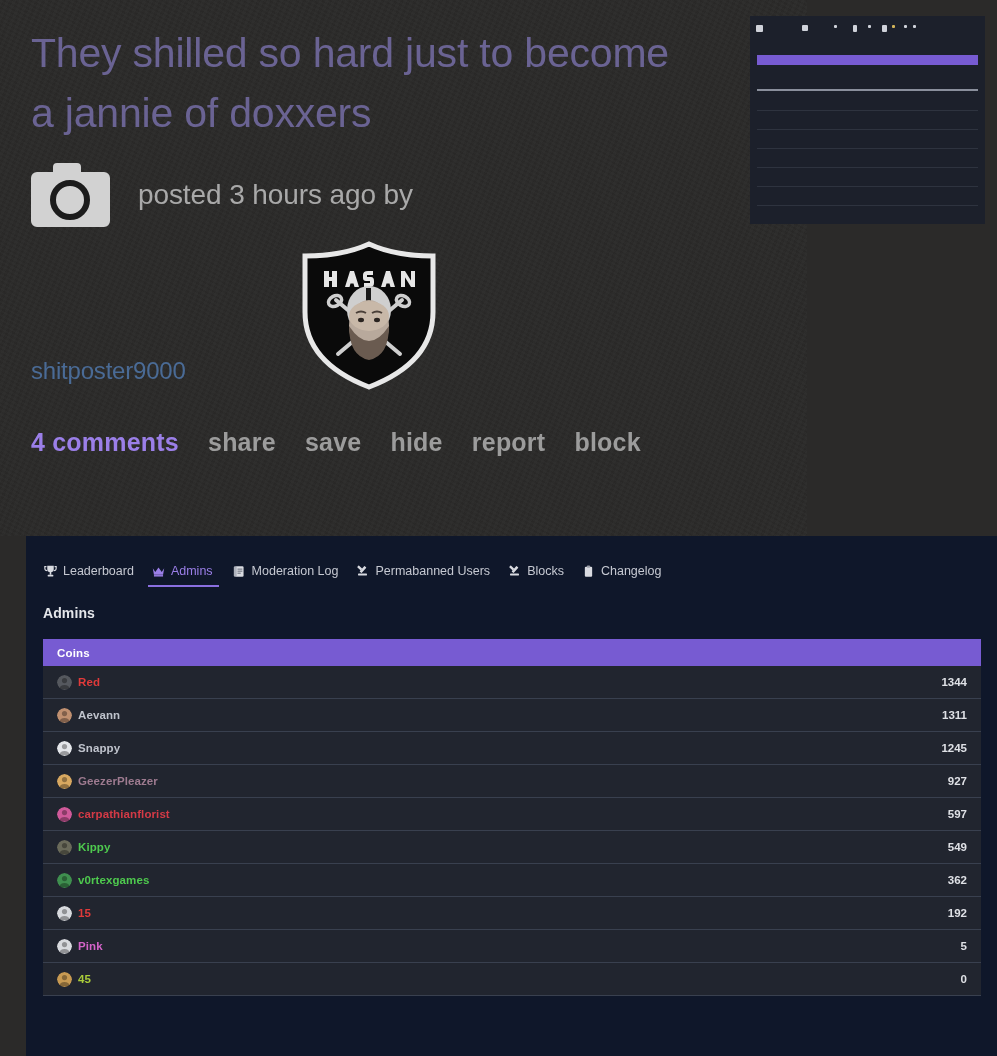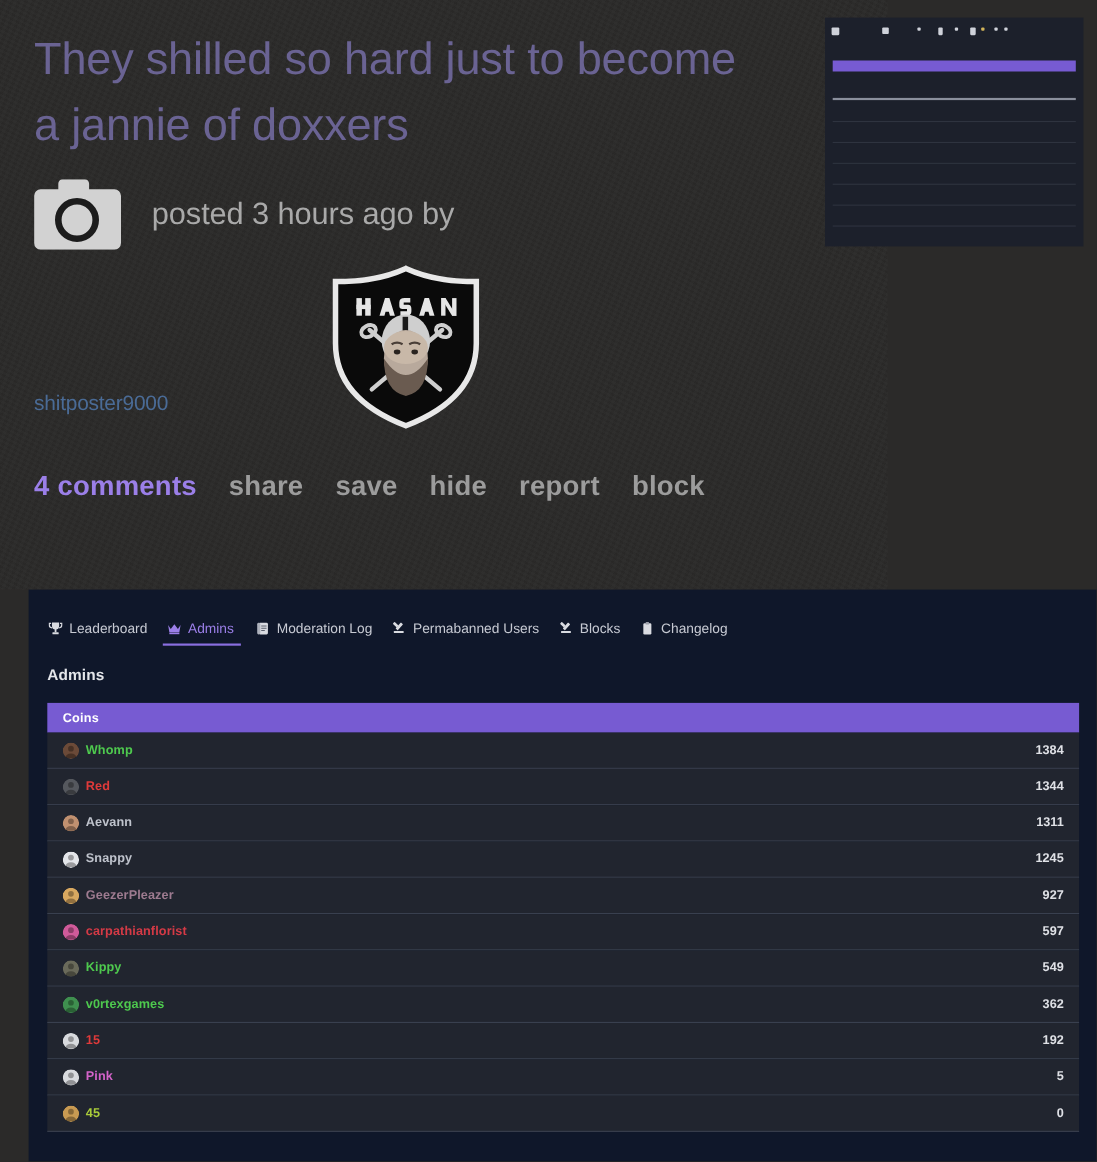--- a/index.html
+++ b/index.html
@@ -71,21 +71,21 @@
     top: 240px;
     width: 146px;
     height: 150px;
   }
 
   
   .username {
     position: absolute;
     left: 31px;
     top: 357px;
-    font-size: 19px;
+    font-size: 24px;
     color: #4a6b96;
     letter-spacing: -0.2px;
   }
 
   
   .actions {
     position: absolute;
     left: 31px;
     top: 418px;
     width: 700px;
@@ -427,33 +427,20 @@
 
   <div class="table">
     <div class="thead">
       <span class="th-coins">Coins</span>
     </div>
     <div id="tbody">
         <div class="trow">
           <div class="cell-name">
             <span class="av">
               <svg viewBox="0 0 15 15">
-                <circle cx="7.5" cy="7.5" r="7.5" fill="#6b4a38"></circle>
-                <circle cx="7.5" cy="5.6" r="2.6" fill="rgba(0,0,0,0.33)"></circle>
-                <path d="M1.9 14.2 a5.8 5.8 0 0 1 11.2 0 z" fill="rgba(0,0,0,0.33)"></path>
-              </svg>
-            </span>
-            <span style="color: rgb(78, 201, 78);">Whomp</span>
-          </div>
-          <div class="cell-coins">1384</div>
-        </div>
-        <div class="trow">
-          <div class="cell-name">
-            <span class="av">
-              <svg viewBox="0 0 15 15">
                 <circle cx="7.5" cy="7.5" r="7.5" fill="#55585e"></circle>
                 <circle cx="7.5" cy="5.6" r="2.6" fill="rgba(0,0,0,0.33)"></circle>
                 <path d="M1.9 14.2 a5.8 5.8 0 0 1 11.2 0 z" fill="rgba(0,0,0,0.33)"></path>
               </svg>
             </span>
             <span style="color: rgb(224, 58, 58);">Red</span>
           </div>
           <div class="cell-coins">1344</div>
         </div>
         <div class="trow">

